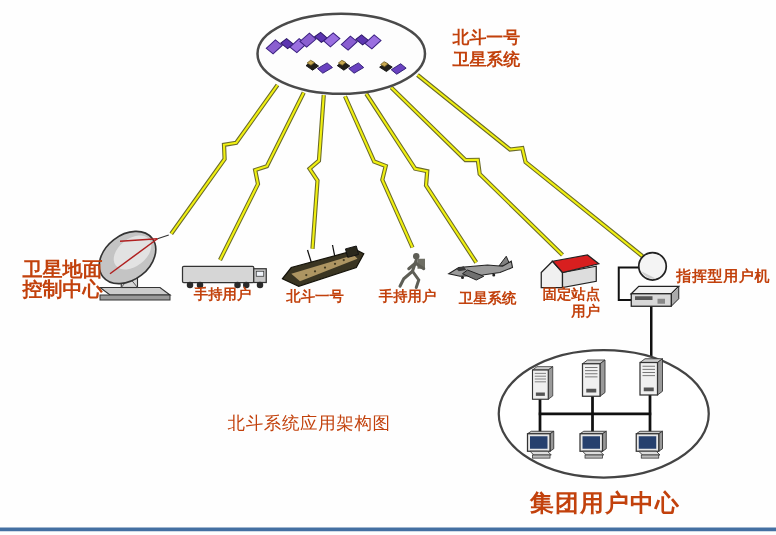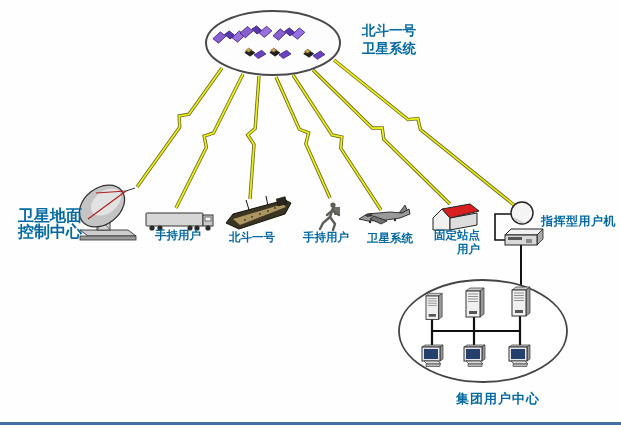--- a/index.html
+++ b/index.html
@@ -1,19 +1,19 @@
 <!DOCTYPE html>
 <html><head>
 <meta charset="utf-8">
 <style>
   html,body{margin:0;padding:0;background:#fff;}
   .stage{position:relative;width:621px;height:428px;background:#fefefe;overflow:hidden;
          font-family:"DejaVu Sans",sans-serif;color:#111;}
   .stage svg{position:absolute;left:0;top:0;}
-  .lbl{position:absolute;color:#0369a1;white-space:nowrap;}
+  .lbl{position:absolute;color:#c2410c;white-space:nowrap;}
   .bold{font-weight:bold;}
   .ctr{text-align:center;white-space:normal;}
   .footer-line{position:absolute;left:0;top:422px;width:621px;height:3px;background:#4470a2;}
 </style>
 </head>
 <body>
 
 <div class="stage">
   <svg width="621" height="428" viewBox="0 0 621 428" xmlns="http://www.w3.org/2000/svg">
     <defs>
@@ -182,17 +182,18 @@
   <div class="lbl bold ctr" style="left:299px;top:230px;width:54px;font-size:11.5px;">手持用户</div>
   <div class="lbl bold ctr" style="left:363px;top:231px;width:54px;font-size:11.5px;">卫星系统</div>
 
   <div class="lbl bold ctr" style="left:428px;top:229px;width:52px;font-size:11.5px;line-height:13.5px;text-align:right;">
     <div>固定站点</div>
     <div>用户</div>
   </div>
 
   <div class="lbl bold" style="left:541px;top:213px;font-size:12px;letter-spacing:0.5px;">指挥型用户机</div>
 
-  <div class="lbl bold" style="left:456px;top:390px;font-size:13px;letter-spacing:1px;">集团用户中心</div>
+  <div class="lbl bold" style="left:424px;top:390px;font-size:19px;letter-spacing:1px;">集团用户中心</div>
 
+  <div class="lbl" style="left:182px;top:330px;font-size:14px;letter-spacing:0.5px;">北斗系统应用架构图</div>
 
   <div class="footer-line"></div>
 </div>
 
 </body></html>

